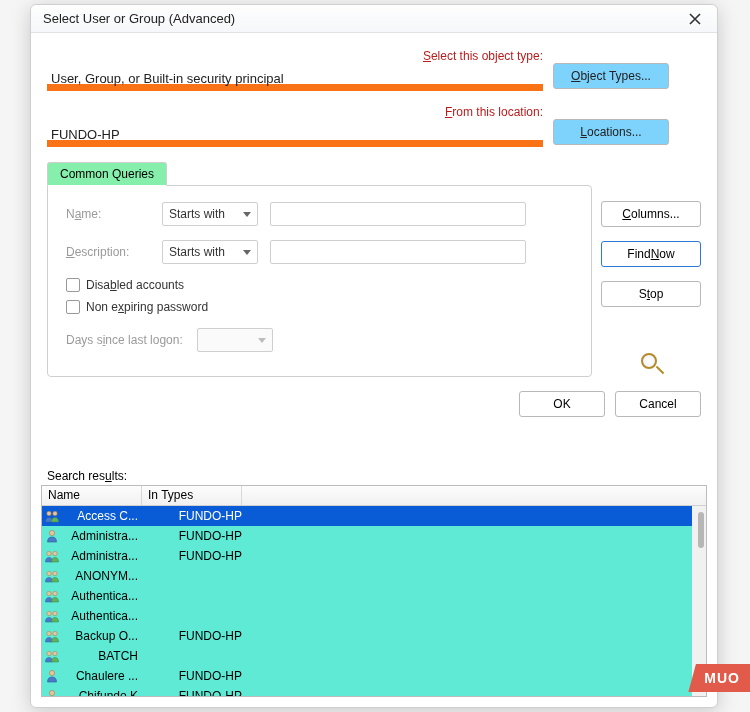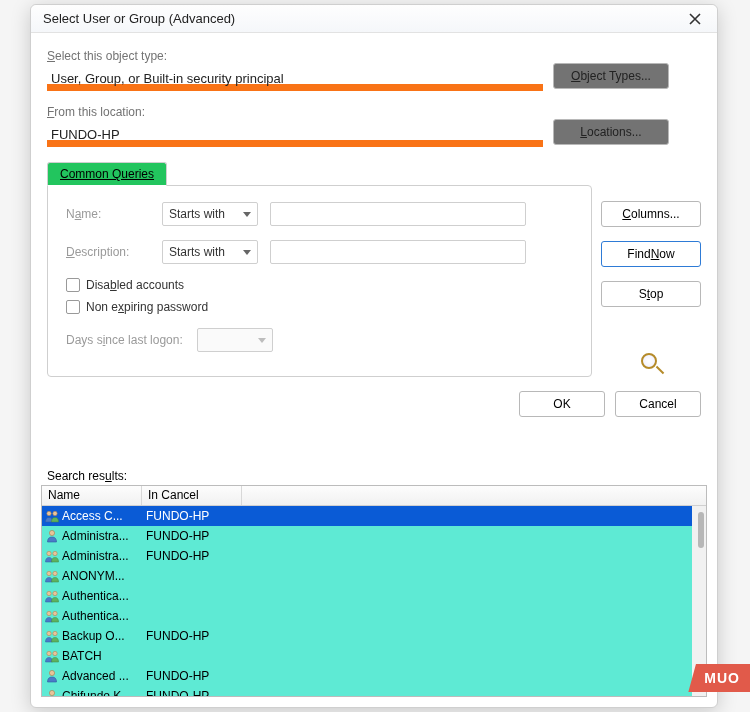--- a/index.html
+++ b/index.html
@@ -35,52 +35,51 @@
   }
   .titlebar .title { flex:1; font-size:13px; color:#222; }
   .close-btn {
     width: 28px; height: 24px;
     display:flex; align-items:center; justify-content:center;
     border-radius:3px; cursor:pointer;
   }
   .close-btn svg { width:12px; height:12px; stroke:#333; stroke-width:1.6; }
 
   .body { padding: 12px 16px 8px 16px; flex:0 0 auto; }
-  .section-label { font-size:12px; color:#737373; margin-top:4px; }
+  .section-label { font-size:12px; color:#b91c1c; margin-top:4px;text-align:right; }
   .under { text-decoration: underline; }
   .ro-field {
     margin-top:4px;
     height:24px; line-height:24px;
     border-bottom:7px solid #f97316;
     padding:0 4px;
     color:#222;
     font-size:13px;
     width:496px;
   }
   .row { display:flex; align-items:flex-start; gap:10px; }
   .side-btn {
     width:116px; height:26px;
     border:1px solid #b8b8b8; border-radius:3px;
-    background:#737373;
+    background:#7dd3fc;
     font-size:12px; color:#222;
     display:flex; align-items:center; justify-content:center;
     cursor:pointer;
   }
 
   .tabset { margin-top:14px; position:relative; width:545px; }
   .tab {
     display:inline-block;
     padding:4px 12px;
     border:1px solid #cfcfcf;
     border-bottom:1px solid #fff;
     border-radius:3px 3px 0 0;
-    background:#22c55e;
+    background:#86efac;
     position:relative; top:1px; z-index:2;
     font-size:12px;
-    text-decoration:underline;
   }
   .tabpanel {
     border:1px solid #cfcfcf;
     border-radius:0 4px 4px 4px;
     padding:16px 18px 24px 18px;
     display:grid;
     grid-template-columns: 88px 100px 1fr;
     column-gap:8px; row-gap:14px;
     align-items:center;
   }
@@ -147,21 +146,21 @@
     overflow:hidden;
   }
   .results-head {
     display:flex; height:20px;
     background:linear-gradient(#fdfdfd,#f1f1f1);
     border-bottom:1px solid #d0d0d0;
     font-size:12px;
   }
   .col-name { width:100px; border-right:1px solid #d8d8d8; padding:2px 6px; }
   .col-folder { width:100px; border-right:1px solid #d8d8d8; padding:2px 6px; }
-  .rows { position:absolute; top:20px; left:0; right:14px; bottom:0; overflow:hidden; }
+  .rows { position:absolute; top:20px; left:0; right:14px; bottom:0; overflow:hidden;text-align:right; }
   .rrow {
     display:flex; height:20px; align-items:center; font-size:12px;
   }
   .rrow.selected { background:#0a5bd6; color:#fff; }
   .rrow .ico { width:20px; display:flex; align-items:center; justify-content:center; }
   .rrow .nm { width:80px; white-space:nowrap; overflow:hidden; text-overflow:ellipsis; padding-right:4px;}
   .rrow .fd { width:100px; padding-left:4px; }
   .scrollbar {
     position:absolute; right:0; top:20px; bottom:0; width:14px;
     background:#f1f1f1;
@@ -265,21 +264,21 @@
   <div class="dialog-buttons">
     <div class="btn">OK</div>
     <div class="btn">Cancel</div>
   </div>
 
   <div class="results-label">Search res<span class="under">u</span>lts:</div>
 
   <div class="results-box">
     <div class="results-head">
       <div class="col-name">Name</div>
-      <div class="col-folder">In Cancel</div>
+      <div class="col-folder">In Types</div>
     </div>
     <div class="rows" id="rows">
         <div class="rrow selected">
           <span class="ico">
             <svg class="group" viewBox="0 0 16 14">
               <circle cx="5" cy="4.5" r="2.2" fill="#e7c49a" stroke="#a87b48" stroke-width="0.5"></circle>
               <path d="M1.5 13 Q1.5 8.5 5 8.5 Q8.5 8.5 8.5 13 Z" fill="#4a7bc8" stroke="#2e5aa0" stroke-width="0.5"></path>
               <circle cx="11" cy="4.5" r="2.2" fill="#e7c49a" stroke="#a87b48" stroke-width="0.5"></circle>
               <path d="M7.5 13 Q7.5 8.5 11 8.5 Q14.5 8.5 14.5 13 Z" fill="#5fb05f" stroke="#3d8a3d" stroke-width="0.5"></path>
             </svg>
@@ -369,21 +368,21 @@
           <span class="nm">BATCH</span>
           <span class="fd"></span>
         </div>
         <div class="rrow">
           <span class="ico">
             <svg class="person" viewBox="0 0 14 14">
               <circle cx="7" cy="4" r="2.6" fill="#e7c49a" stroke="#a87b48" stroke-width="0.6"></circle>
               <path d="M2.5 13 Q2.5 8 7 8 Q11.5 8 11.5 13 Z" fill="#4a7bc8" stroke="#2e5aa0" stroke-width="0.6"></path>
             </svg>
           </span>
-          <span class="nm">Advanced ...</span>
+          <span class="nm">Chaulere ...</span>
           <span class="fd">FUNDO-HP</span>
         </div>
         <div class="rrow">
           <span class="ico">
             <svg class="person" viewBox="0 0 14 14">
               <circle cx="7" cy="4" r="2.6" fill="#e7c49a" stroke="#a87b48" stroke-width="0.6"></circle>
               <path d="M2.5 13 Q2.5 8 7 8 Q11.5 8 11.5 13 Z" fill="#4a7bc8" stroke="#2e5aa0" stroke-width="0.6"></path>
             </svg>
           </span>
           <span class="nm">Chifundo K</span>

